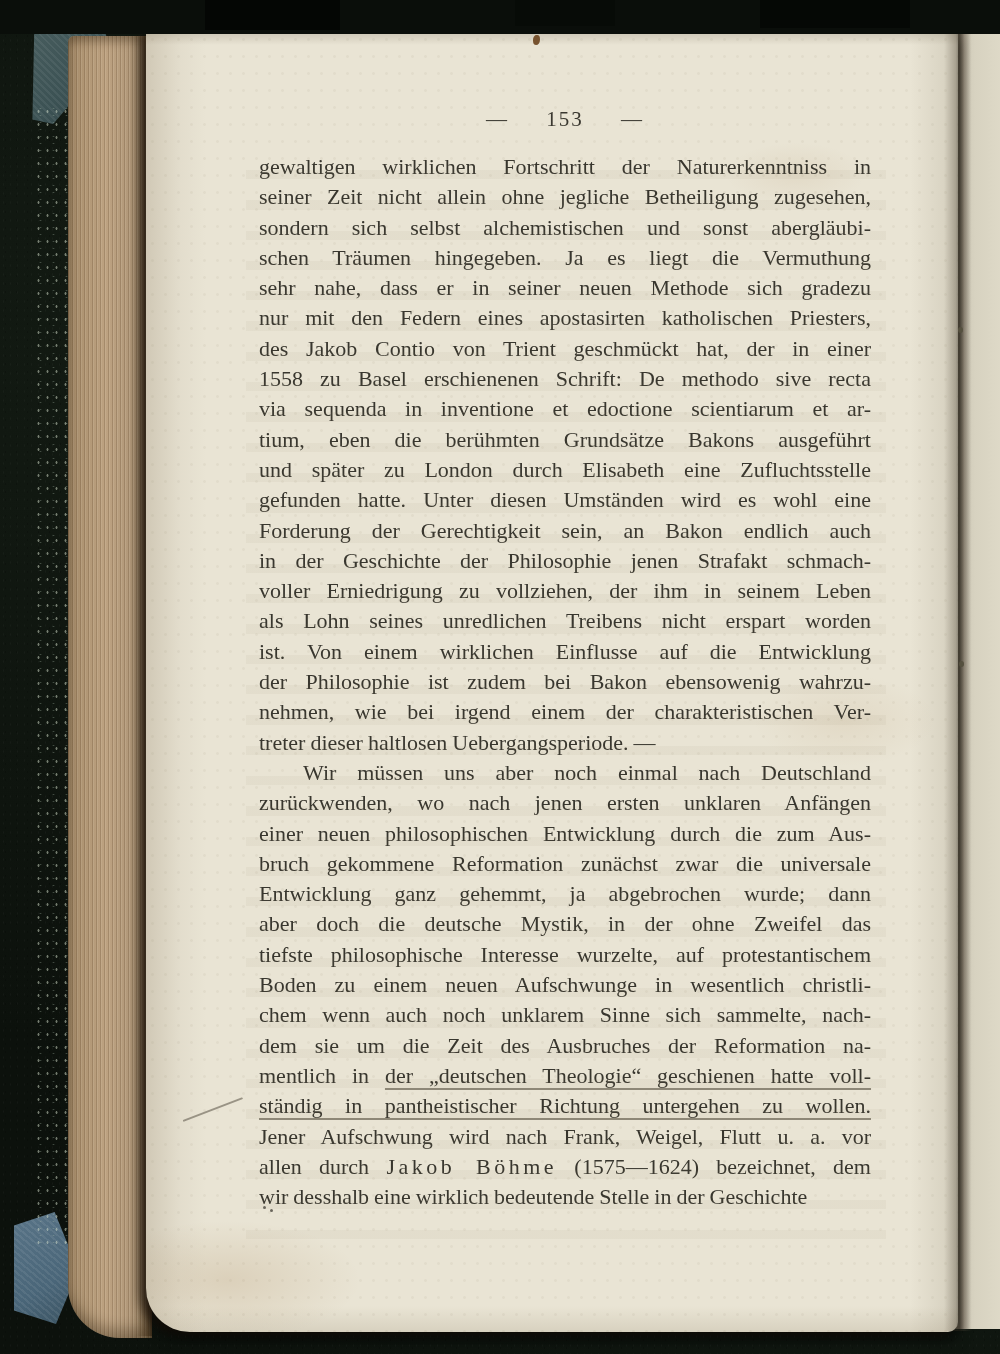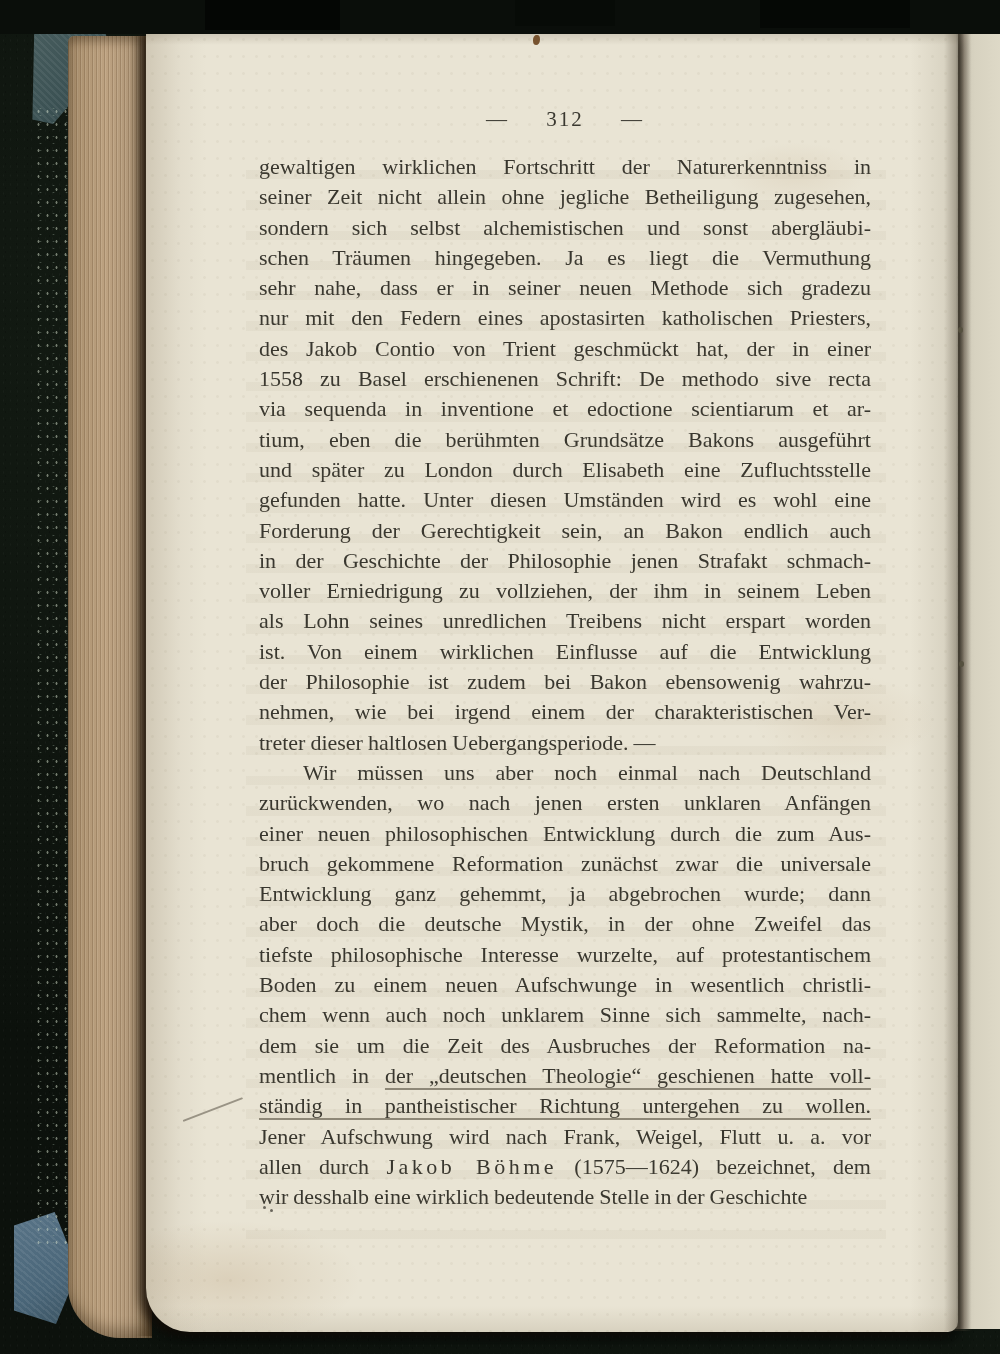--- a/index.html
+++ b/index.html
@@ -99,21 +99,21 @@
   <div class="corner corner-tl"></div>
   <div class="corner corner-bl"></div>
   <div class="speckles"></div>
 
   <div class="edge-stack"></div>
   <div class="edge-groove"></div>
 
   <div class="next-page"></div>
 
   <div class="page">
-    <div class="pagenum">— 312 —</div>
+    <div class="pagenum">— 153 —</div>
     <div class="text-block">
         <div class="line"><span>gewaltigen wirklichen Fortschritt der Naturerkenntniss in</span></div>
         <div class="line"><span>seiner Zeit nicht allein ohne jegliche Betheiligung zugesehen,</span></div>
         <div class="line"><span>sondern sich selbst alchemistischen und sonst abergläubi-</span></div>
         <div class="line"><span>schen Träumen hingegeben. Ja es liegt die Vermuthung</span></div>
         <div class="line"><span>sehr nahe, dass er in seiner neuen Methode sich gradezu</span></div>
         <div class="line"><span>nur mit den Federn eines apostasirten katholischen Priesters,</span></div>
         <div class="line"><span>des Jakob Contio von Trient geschmückt hat, der in einer</span></div>
         <div class="line"><span>1558 zu Basel erschienenen Schrift: De methodo sive recta</span></div>
         <div class="line"><span>via sequenda in inventione et edoctione scientiarum et ar-</span></div>

